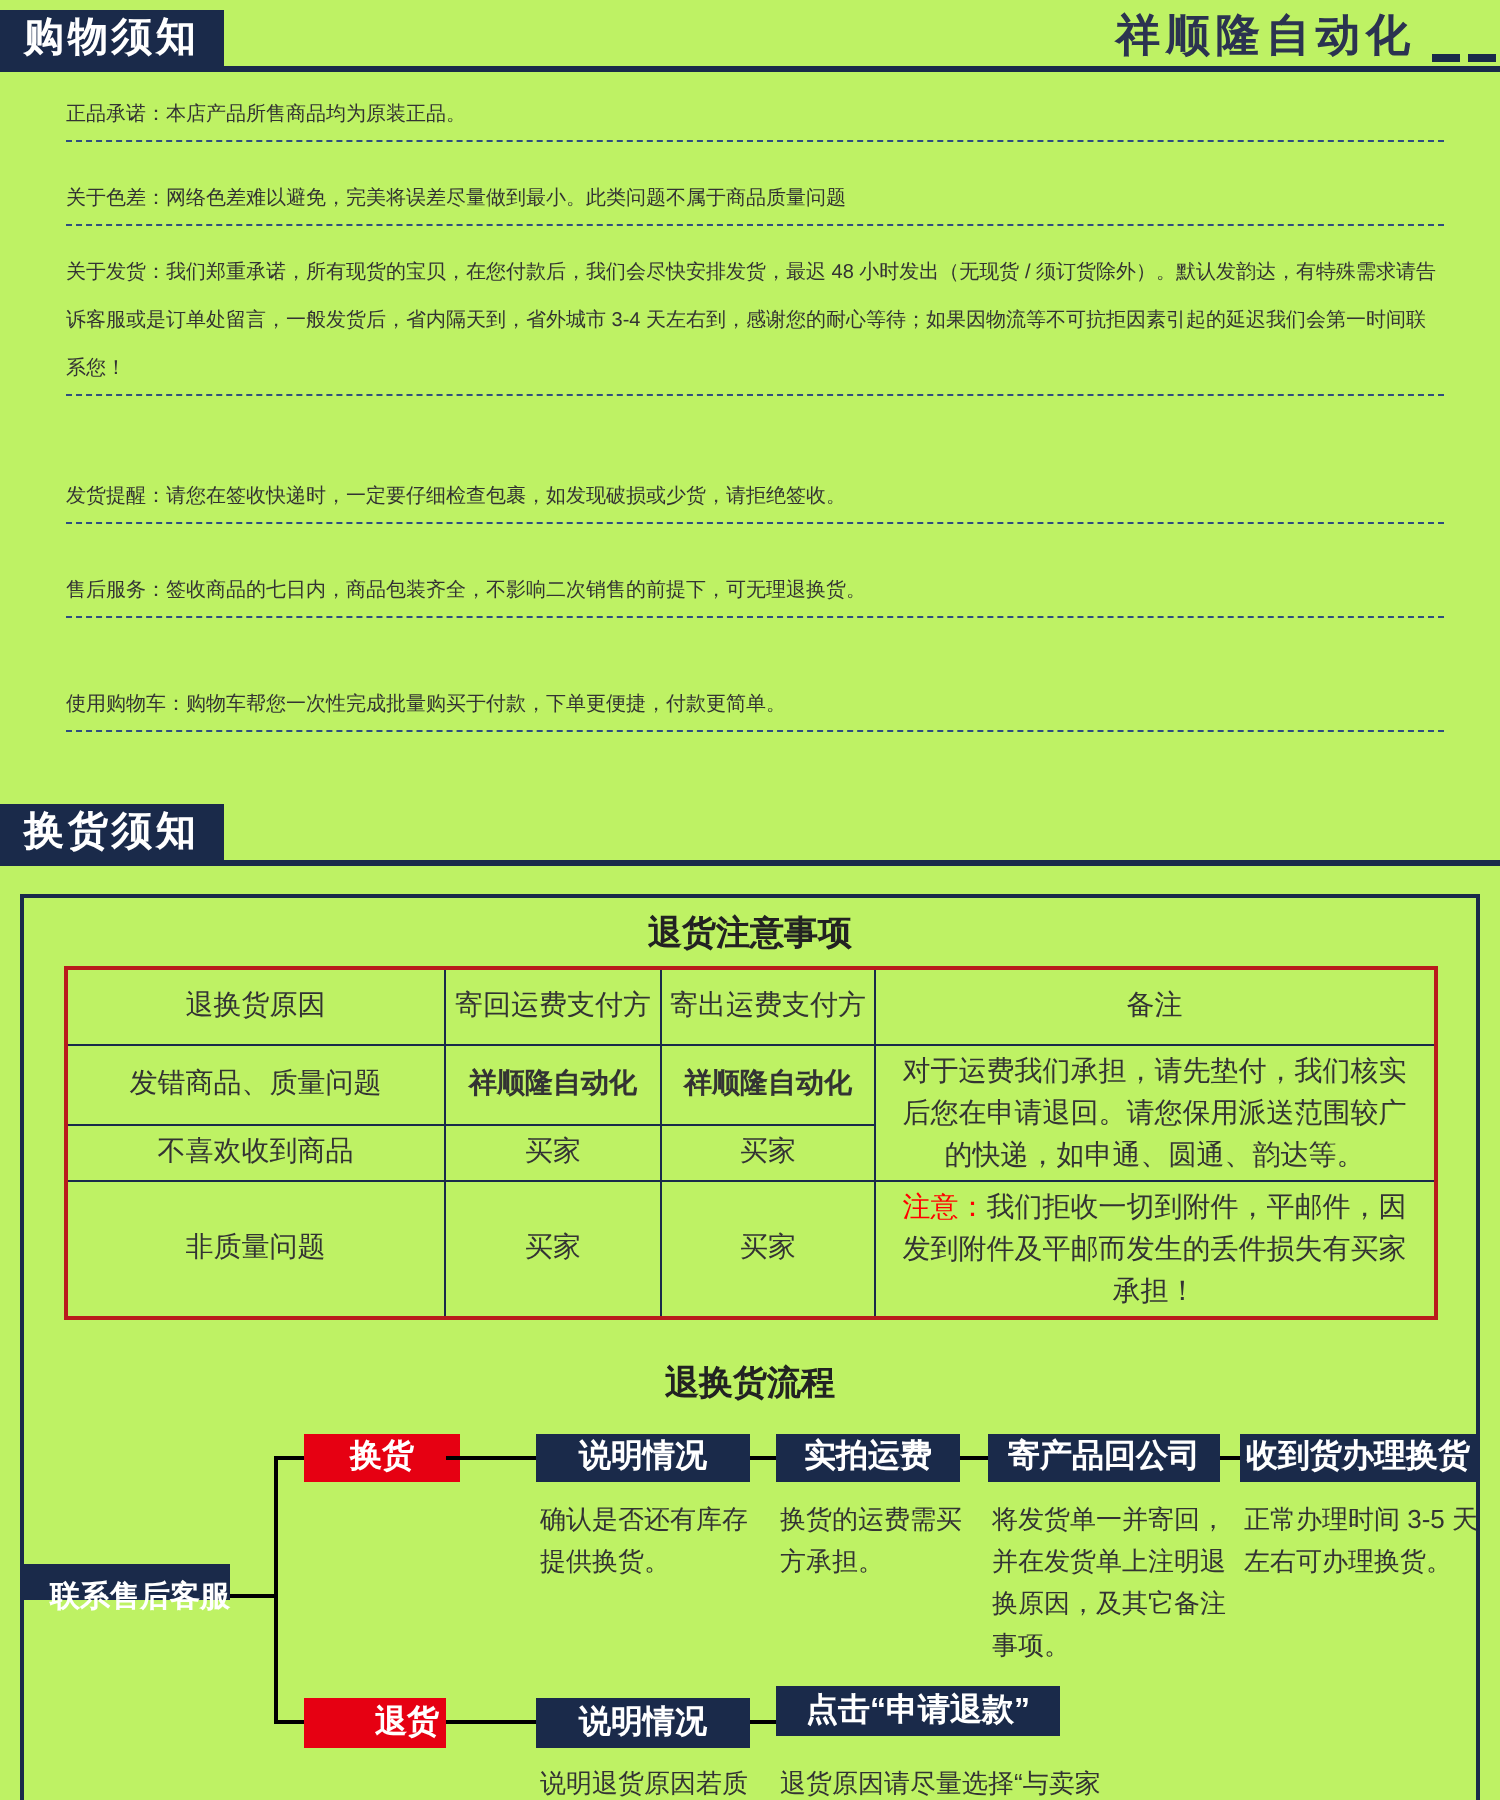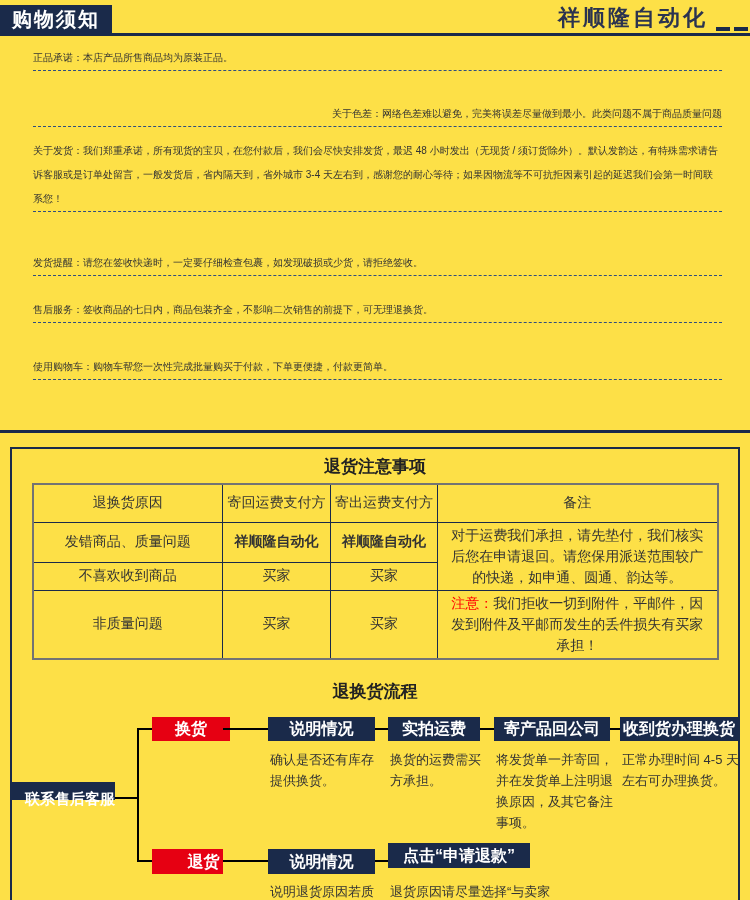--- a/index.html
+++ b/index.html
@@ -1,19 +1,19 @@
 <!DOCTYPE html>
 <html><head>
 <meta charset="utf-8">
 <style>
   * { margin:0; padding:0; box-sizing:border-box; }
   html,body { background:#fff; }
   .page {
     position:relative; width:750px; height:900px; overflow:hidden;
-    background:#fde047; font-family:"Liberation Sans","DejaVu Sans",sans-serif;
+    background:#bef264; font-family:"Liberation Sans","DejaVu Sans",sans-serif;
     color:#333;
   }
 
   
   .sec-header { position:absolute; left:0; width:750px; height:36px; }
   .sec-header .h-line { position:absolute; left:0; right:0; top:33px; height:3px; background:#1a2a4a; }
   .h-box {
     position:absolute; left:0; top:5px; height:28px; padding:0 12px;
     background:#1a2a4a; color:#fff; font-size:20px; font-weight:bold;
     line-height:28px; letter-spacing:2px; white-space:nowrap;
@@ -22,35 +22,35 @@
     position:absolute; right:42px; top:3px; font-family:"DejaVu Serif","Liberation Serif",serif;
     font-weight:bold; font-size:22px; color:#2b3350; letter-spacing:3px; white-space:nowrap;
   }
   .h-dash { position:absolute; top:27px; width:14px; height:4px; background:#1a2a4a; }
   .h-dash.d1 { right:20px; } .h-dash.d2 { right:2px; }
 
   
   .notices { position:absolute; top:44px; left:33px; right:28px; }
   .notices p { font-size:10px; line-height:24px; color:#333; }
   .dashed { border:none; border-top:1px dashed #2e4d80; height:0; }
-  .n1 { margin-top:2px; }  .n2 { margin-top:31px;text-align:right; } .n3 { margin-top:12px; }
+  .n1 { margin-top:2px; }  .n2 { margin-top:17px; } .n3 { margin-top:12px; }
   .n4 { margin-top:39px; } .n5 { margin-top:22px; } .n6 { margin-top:32px; }
 
   
   .outer-box {
     position:absolute; top:447px; left:10px; width:730px; height:453px;
     border:2px solid #1a2a4a; border-bottom:none;
   }
   .box-title { margin-top:6px; text-align:center; font-size:17px; font-weight:bold; color:#222; }
   .box-title.second { margin-top:20px; }
 
   
   table.return-table {
     border-collapse:collapse; margin:5px auto 16px; width:685px;
-    border:2px solid #737373; table-layout:fixed;
+    border:2px solid #b91c1c; table-layout:fixed;
   }
   .return-table td { border:1px solid #1a2a4a; font-size:14px; color:#333; text-align:center; vertical-align:middle; }
   .return-table tr.hdr td { height:38px; }
   .return-table tr.r1 td { height:36px; }
   .return-table tr.r2 td { height:25px; }
   .return-table tr.r3 td { height:46px; }
   .c1 { width:190px; } .c2 { width:108px; } .c3 { width:107px; } .c4 { width:280px; }
   .brand-cell { font-family:"DejaVu Serif","Liberation Serif",serif; font-weight:bold; font-size:15px; color:#111; }
   .remark-cell { text-align:left; padding:2px 8px; line-height:21px; font-size:14px; }
   .warn { color:#f00; }
@@ -120,20 +120,21 @@
     <p class="n4">发货提醒：请您在签收快递时，一定要仔细检查包裹，如发现破损或少货，请拒绝签收。</p>
     <hr class="dashed">
     <p class="n5">售后服务：签收商品的七日内，商品包装齐全，不影响二次销售的前提下，可无理退换货。</p>
     <hr class="dashed">
     <p class="n6">使用购物车：购物车帮您一次性完成批量购买于付款，下单更便捷，付款更简单。</p>
     <hr class="dashed">
   </div>
 
   <div class="sec-header" style="top:397px;">
     <div class="h-line"></div>
+    <div class="h-box">换货须知</div>
   </div>
 
   <div class="outer-box">
 
     <div class="box-title">退货注意事项</div>
 
     <table class="return-table">
       <tbody>
           <tr class="hdr">
         <td class="c1">退换货原因</td>
@@ -177,21 +178,21 @@
       <div class="fline lx2"></div>
       <div class="fbox ex-step3">实拍运费</div>
       <div class="fline lx3"></div>
       <div class="fbox ex-step4">寄产品回公司</div>
       <div class="fline lx4"></div>
       <div class="fbox ex-step5">收到货办理换货</div>
 
       <div class="fdesc ex-d2">确认是否还有库存提供换货。</div>
       <div class="fdesc ex-d3">换货的运费需买方承担。</div>
       <div class="fdesc ex-d4">将发货单一并寄回，并在发货单上注明退换原因，及其它备注事项。</div>
-      <div class="fdesc ex-d5">正常办理时间 4-5 天左右可办理换货。</div>
+      <div class="fdesc ex-d5">正常办理时间 3-5 天左右可办理换货。</div>
 
       <div class="fbox red rt-step1">退货</div>
       <div class="fline ly1"></div>
       <div class="fbox rt-step2">说明情况</div>
       <div class="fline ly2"></div>
       <div class="fbox rt-step3">点击“申请退款”</div>
 
       <div class="fdesc rt-d2">说明退货原因若质量原因需提供相关照片。</div>
       <div class="fdesc rt-d3">退货原因请尽量选择“与卖家协商一致退款”等待卖家确认退款！</div>
     </div>

